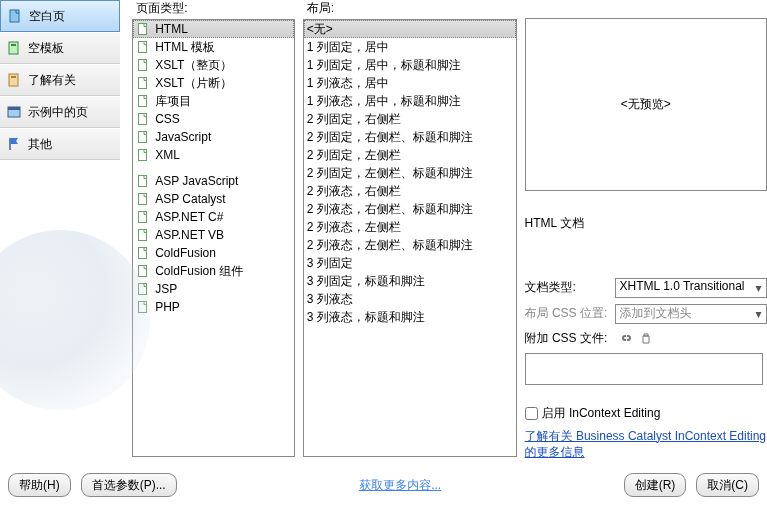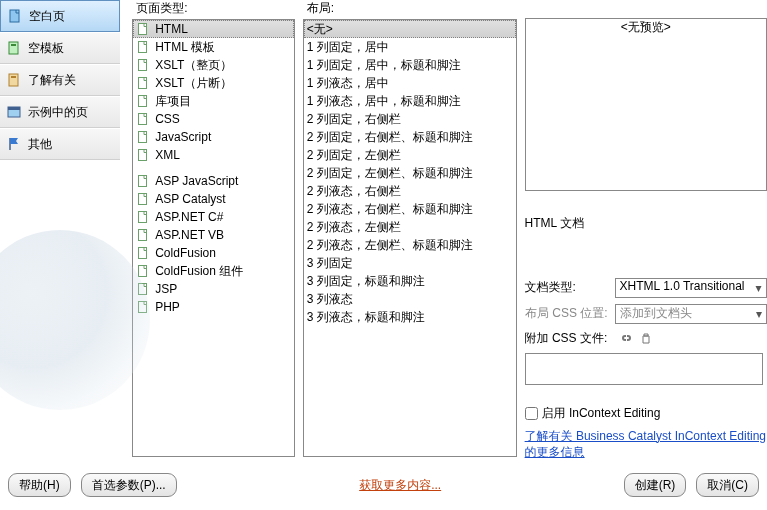--- a/index.html
+++ b/index.html
@@ -84,21 +84,21 @@
   display: inline-flex;
   align-items: center;
   justify-content: center;
   color: #2b7a2b;
 }
 .preview-box {
   border: 1px solid #888;
   height: 207px;
   margin-top: 18px;
   display: flex;
-  align-items: flex-start;
+  align-items: center;
   justify-content: center;
   color: #000;
 }
 .desc-row {
   margin-top: 24px;
   font-size: 12px;
 }
 .settings-block { margin-top: 46px; }
 .set-row {
   display: flex;
@@ -116,21 +116,21 @@
   padding: 0 4px;
 }
 .select { width: 152px; position: relative; }
 .select::after {
   content: "▾";
   position: absolute;
   right: 4px;
   top: 2px;
   color: #555;
 }
-.disabled { color: #888; justify-content: flex-end; }
+.disabled { color: #888; }
 .attach-box {
   border: 1px solid #888;
   height: 32px;
   width: 238px;
   margin-top: 2px;
 }
 .check-row {
   display: flex;
   align-items: center;
   gap: 4px;
@@ -161,21 +161,21 @@
   height: 24px;
   padding: 0 10px;
   font-size: 12px;
   cursor: pointer;
   border-radius: 9px;
   display: inline-flex;
   align-items: center;
   white-space: nowrap;
 }
 .center-link { flex: 1; text-align: center; }
-.center-link a { color: #c2410c; text-decoration: underline; cursor: pointer; }
+.center-link a { color: #3b82f6; text-decoration: underline; cursor: pointer; }
 .mini-icons { display: inline-flex; gap: 6px; margin-left: 4px; }
 .mini-ic { width: 14px; height: 14px; color: #888; display: inline-flex; align-items: center; justify-content: center; cursor: pointer; }
 .spacer-list { height: 8px; }
 .globe-bg {
   position: absolute;
   left: -30px;
   bottom: 50px;
   width: 180px;
   height: 180px;
   border-radius: 50%;

